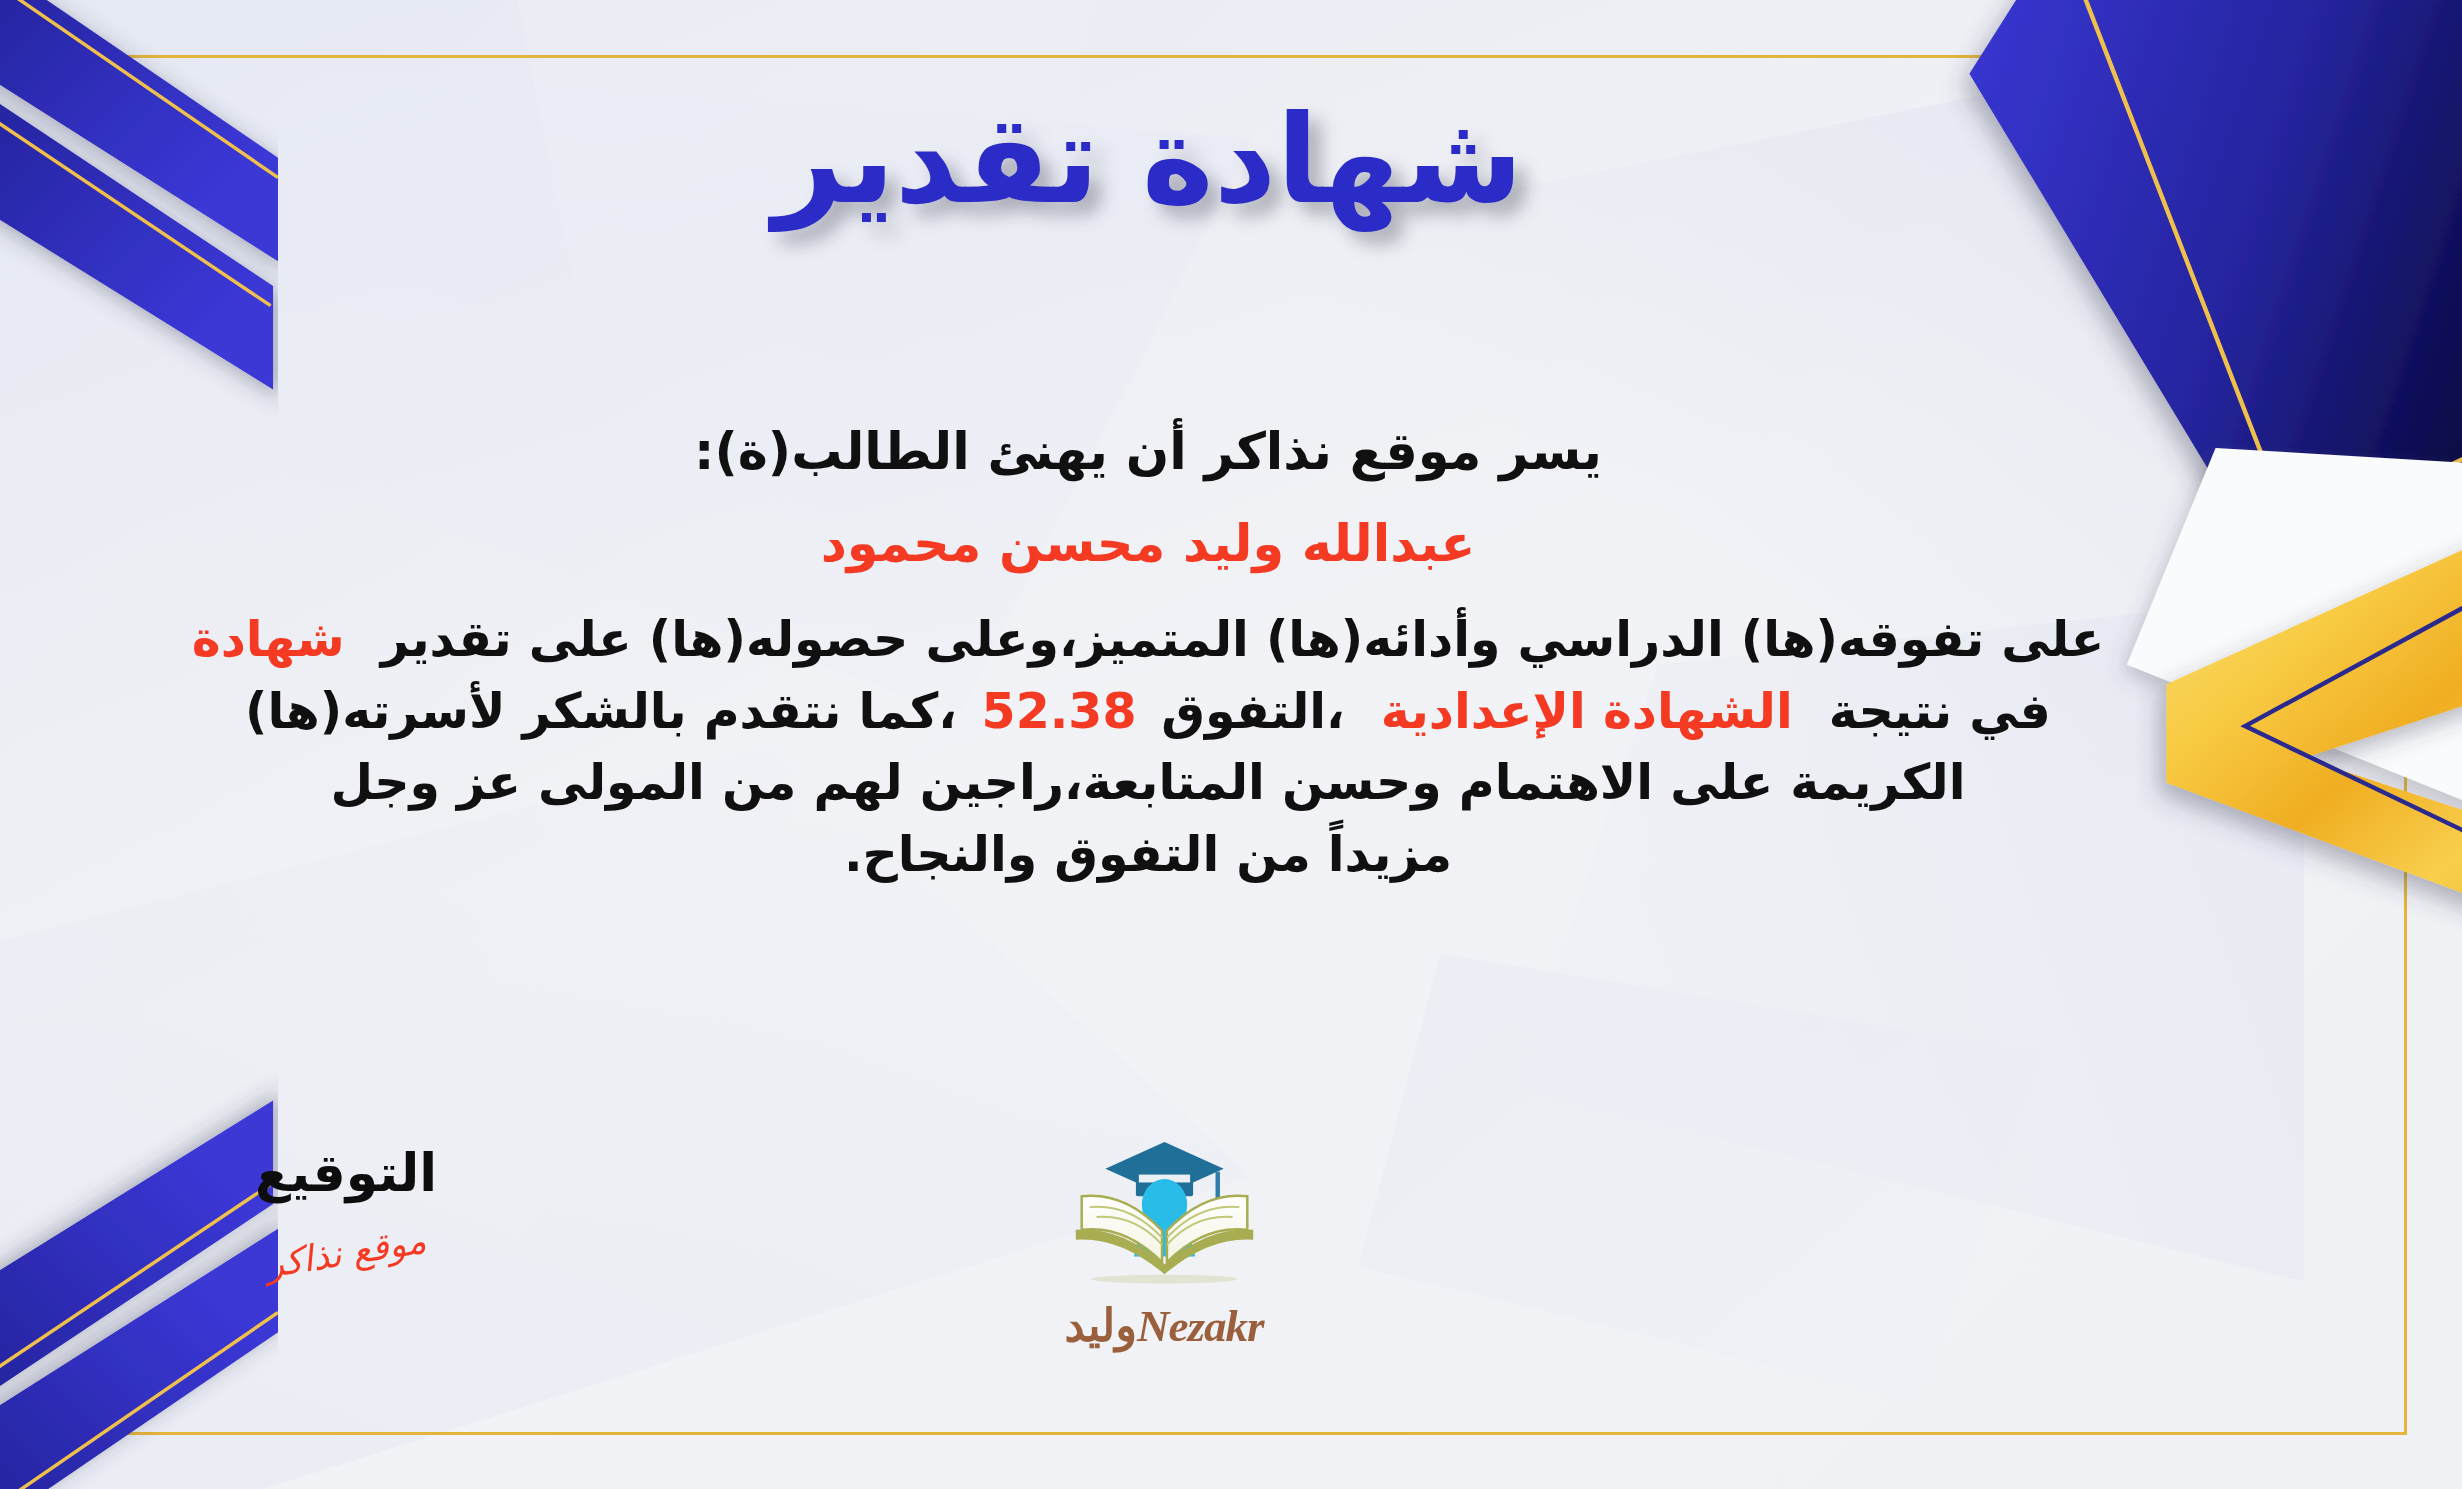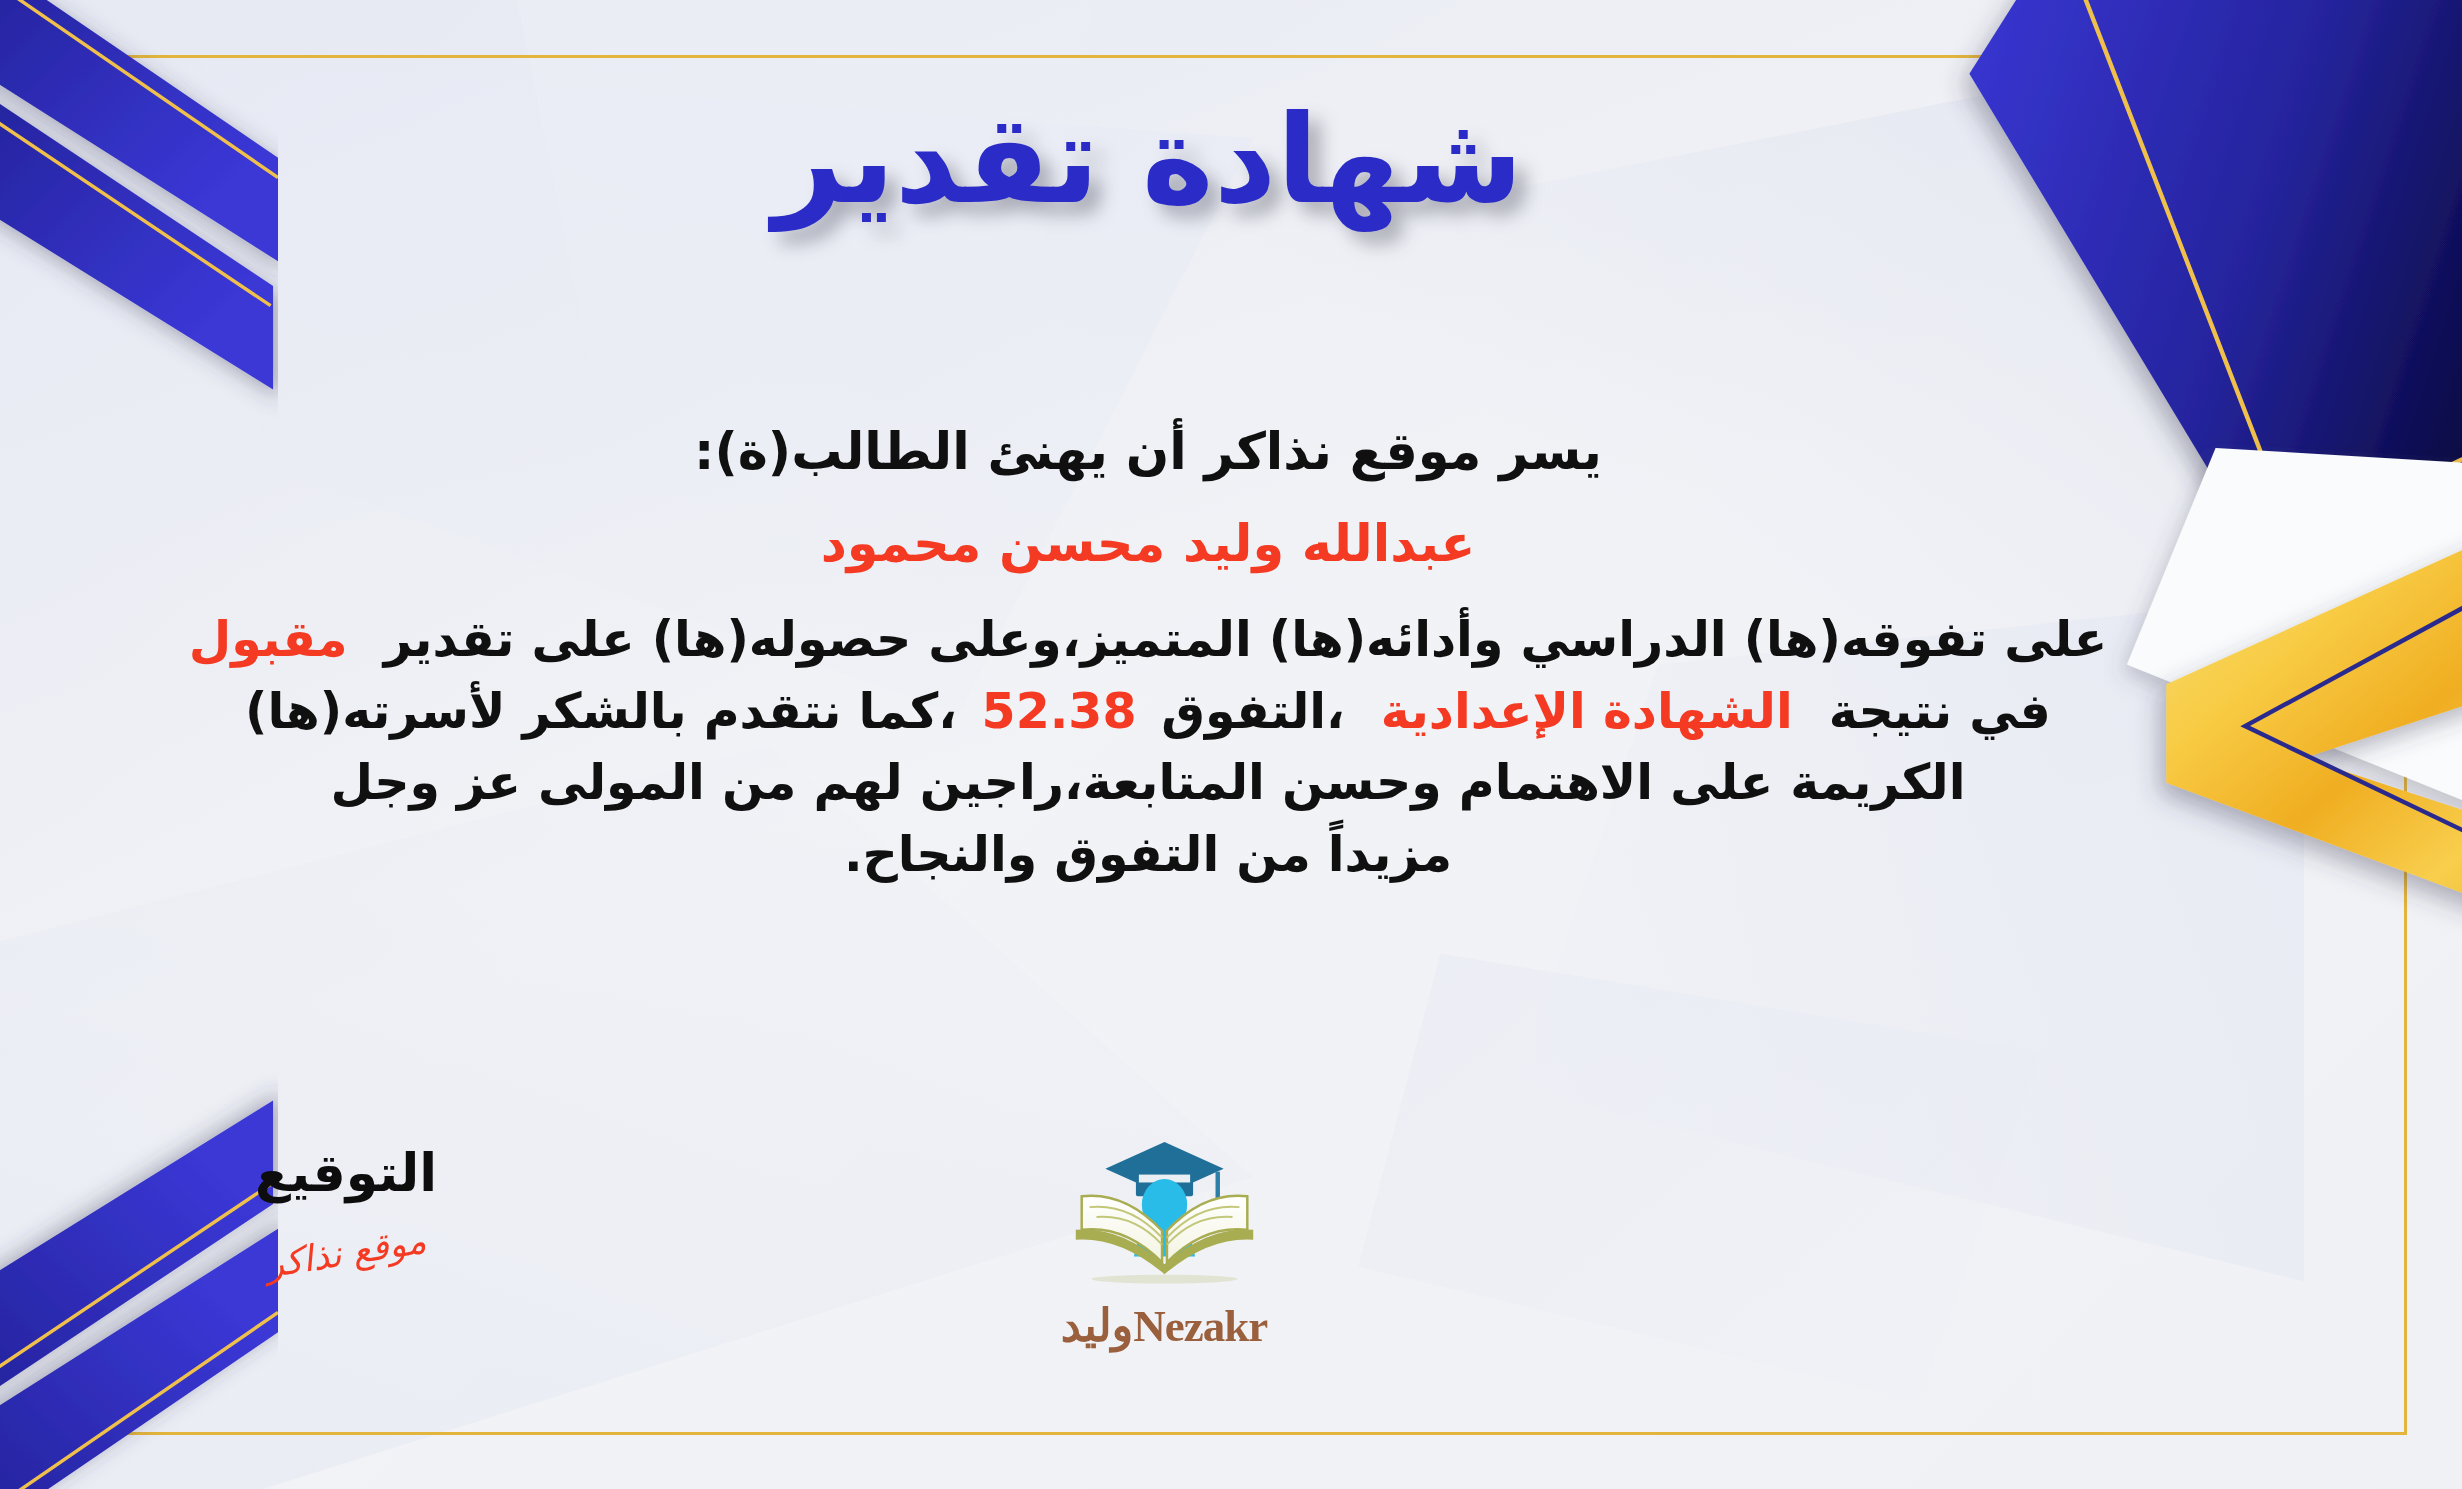--- a/index.html
+++ b/index.html
@@ -148,21 +148,21 @@
   }
   .logo-text {
     margin-top: 1px;
     font-size: 45px;
     font-weight: 700;
     color: #9A5F3C;
     font-family: "DejaVu Serif", "Liberation Serif", serif;
     letter-spacing: -1px;
     white-space: nowrap;
   }
-  .logo-text .lat { font-family: "Liberation Serif", serif; }
+  .logo-text .lat { font-family: "Liberation Serif", serif; font-style: italic; }
 </style>
 </head>
 <body>
 
 <div id="certificate">
 
   <div class="bg-base"></div>
   <div class="facet f1"></div>
   <div class="facet f2"></div>
   <div class="facet f3"></div>
@@ -257,21 +257,21 @@
 
   <div class="body-block">
 
     <div class="line intro-line">يسر موقع نذاكر أن يهنئ الطالب(ة):</div>
 
     <div class="student-name">عبدالله وليد محسن محمود</div>
 
     <div class="para">
 
       <span class="para-line para-line-1">
-        <span>على تفوقه(ها) الدراسي وأدائه(ها) المتميز،وعلى حصوله(ها) على تقدير</span><span class="sp-wide"></span><span class="hl">مقبول</span>
+        <span>على تفوقه(ها) الدراسي وأدائه(ها) المتميز،وعلى حصوله(ها) على تقدير</span><span class="sp-wide"></span><span class="hl">شهادة</span>
       </span>
 
       <span class="para-line para-line-2">
         <span>في نتيجة</span><span class="sp-wide"></span><span class="hl">الشهادة الإعدادية</span><span class="sp-wide"></span><span>،التفوق</span><span class="sp-med"></span><span class="hl">52.38</span><span class="sp-med"></span><span>،كما نتقدم بالشكر لأسرته(ها)</span>
       </span>
 
       <span class="para-line para-line-3">الكريمة على الاهتمام وحسن المتابعة،راجين لهم من المولى عز وجل</span>
 
       <span class="para-line para-line-4">مزيداً من التفوق والنجاح.</span>
     </div>

